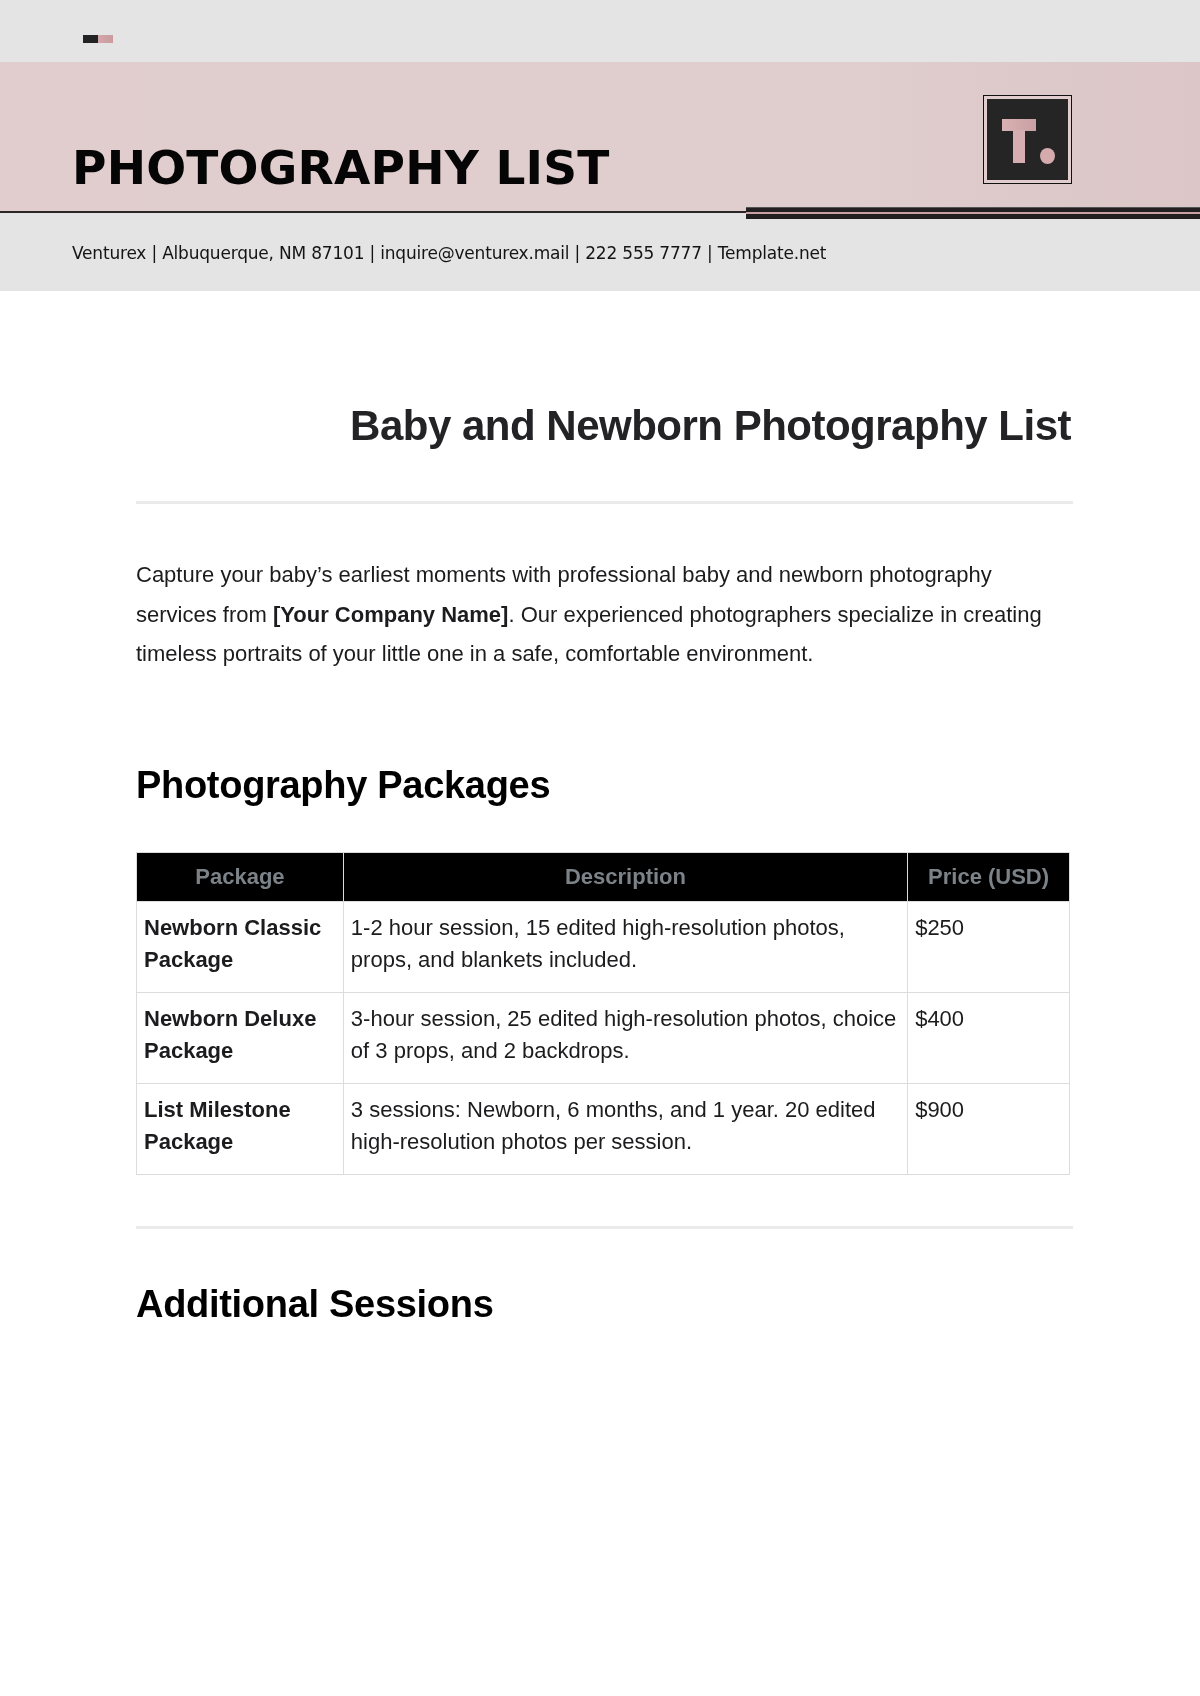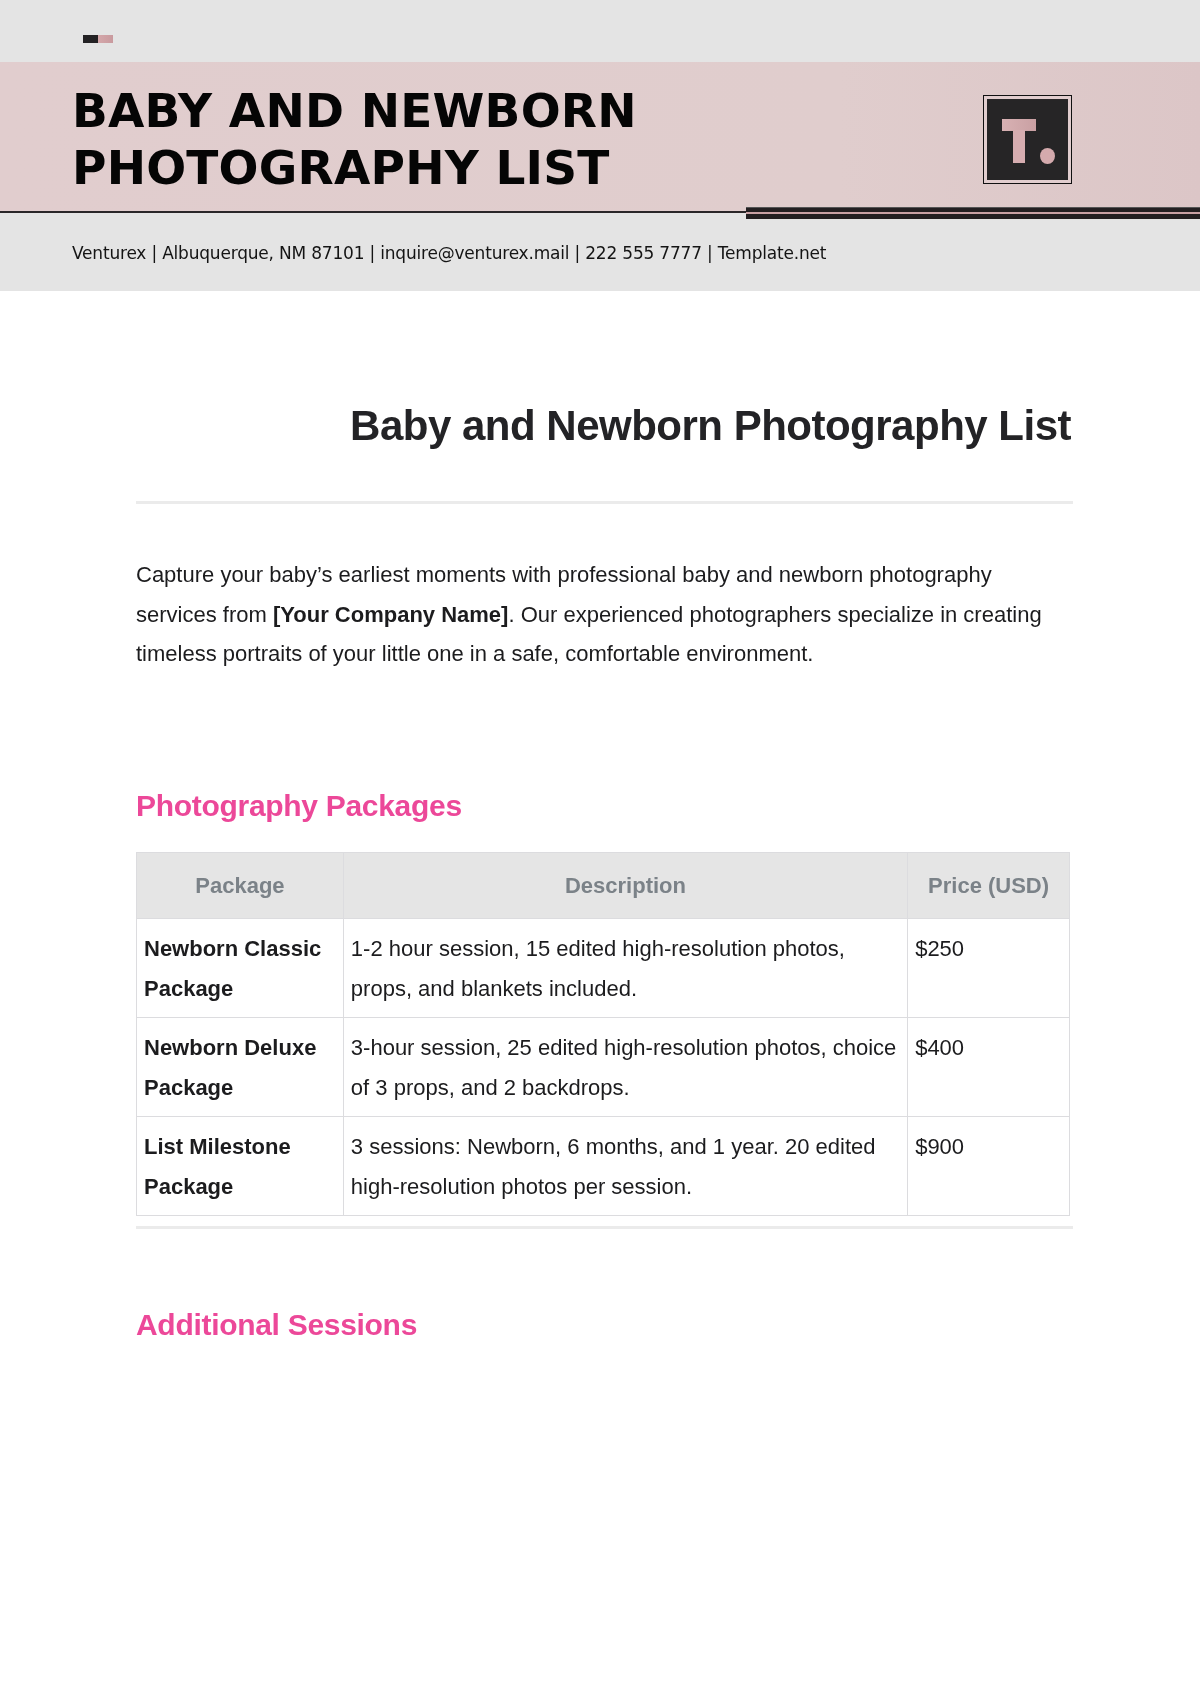--- a/index.html
+++ b/index.html
@@ -66,52 +66,52 @@
     .divider.two { top: 1226px; }
 
     .intro {
       position: absolute; left: 136px; top: 555px; width: 940px;
       font-size: 22px; line-height: 39.5px; color: #1c1c1e;
     }
     .intro b { font-weight: bold; }
 
     .section-h2 {
       position: absolute; left: 136px;
-      font-weight: bold; font-size: 30px; color: #ec4899; letter-spacing: -0.3px; margin-top: 25px;
+      font-weight: bold; font-size: 38px; color: #000000; letter-spacing: -0.3px;
     }
     .section-h2.packages { top: 764px; }
     .section-h2.additional { top: 1283px; }
 
     table.packages {
       position: absolute; left: 136px; top: 852px; width: 934px;
       border-collapse: collapse; font-size: 22px; color: #1c1c1e;
     }
     table.packages th, table.packages td {
       border: 1.5px solid #dcdcdf; vertical-align: top;
     }
     table.packages th {
-      background: #e5e5e5; color: #7b8288; font-weight: bold;
-      height: 66px; text-align: center; vertical-align: middle; font-size: 22px;
+      background: #000000; color: #7b8288; font-weight: bold;
+      height: 49px; text-align: center; vertical-align: middle; font-size: 22px;
     }
-    table.packages td { padding: 10px 7px 8px 7px; line-height: 40px; height: 91px; }
+    table.packages td { padding: 10px 7px 8px 7px; line-height: 32px; height: 91px; }
     td.col-pkg { font-weight: bold; width: 207px; }
     td.col-desc { width: 565px; }
     td.col-price { width: 162px; }
   </style>
 </head>
 <body>
 
 <div class="header-band">
   <span class="swatch dark"></span>
   <span class="swatch pink"></span>
 </div>
 <div class="title-band"></div>
 
 <h1 class="header-title">
-  <span>BABY AND NEWBORN</span><br>
+  <br>
   <span>PHOTOGRAPHY LIST</span>
 </h1>
 
 <div class="logo-box">
   <div class="logo-inner">
     <span class="logo-t-bar"></span>
     <span class="logo-t-stem"></span>
     <span class="logo-dot"></span>
   </div>
 </div>

